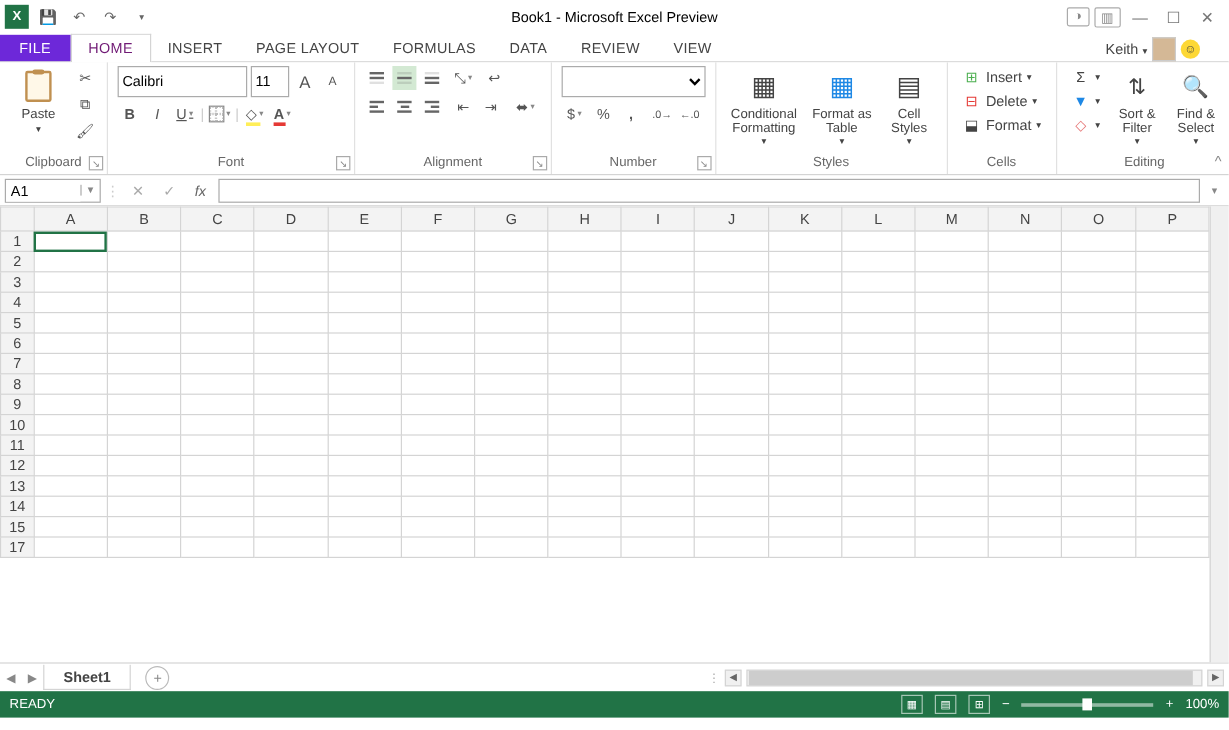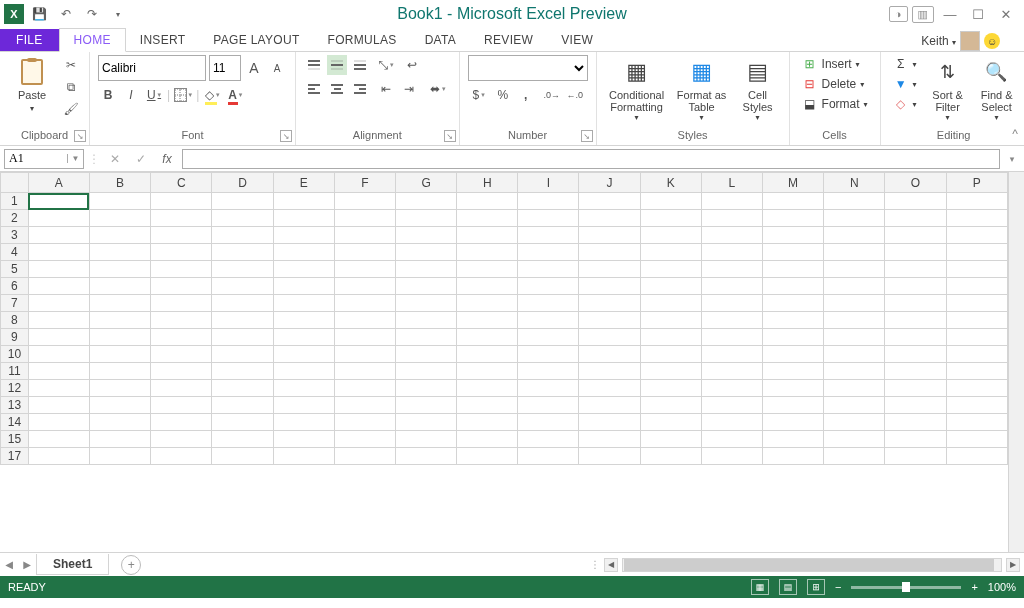--- a/index.html
+++ b/index.html
@@ -1,32 +1,32 @@
 <!DOCTYPE html>
 <html><head>
 <meta charset="utf-8">
 <style>
 * { margin:0; padding:0; box-sizing:border-box; font-family:"Segoe UI",Tahoma,sans-serif; }
 body { width:1024px; height:608px; background:#fff; overflow:hidden; font-size:12px; color:#444; }
 .titlebar { height:28px; background:#fff; display:flex; align-items:center; position:relative; }
 .qat { display:flex; align-items:center; gap:6px; padding-left:4px; }
 .excel-logo { width:20px; height:20px; background:#217346; color:#fff; display:flex; align-items:center; justify-content:center; font-size:11px; font-weight:bold; }
 .qat-btn { width:20px; height:20px; display:flex; align-items:center; justify-content:center; color:#666; cursor:pointer; }
-.title-center { position:absolute; left:50%; transform:translateX(-50%); color:#0f766e; font-size:16px;text-align:center; }
+.title-center { position:absolute; left:50%; transform:translateX(-50%); color:#000000; font-size:12px;text-align:center; }
 .title-right { margin-left:auto; display:flex; align-items:center; gap:4px; padding-right:6px; }
 .win-btn { width:24px; height:20px; display:flex; align-items:center; justify-content:center; color:#777; cursor:pointer; font-size:13px; }
 .mode-pill { border:1px solid #aaa; border-radius:2px; padding:1px 5px; display:flex; align-items:center; font-size:11px; color:#888; }
 .user-name { font-size:12px; color:#444; margin-left:10px; }
 .avatar { width:20px; height:20px; background:#d4b896; border:1px solid #ccc; }
 .smiley { width:16px; height:16px; border-radius:50%; background:#fdd835; display:flex; align-items:center; justify-content:center; font-size:10px; }
 
 .tabs { height:24px; display:flex; align-items:flex-end; border-bottom:1px solid #d4d4d4; }
 .tab { padding:4px 14px; font-size:12px; color:#444; cursor:pointer; text-transform:uppercase; letter-spacing:0.3px; }
 .tab.file { background:#6d28d9; color:#fff; padding:4px 16px; }
-.tab.active { border:1px solid #d4d4d4; border-bottom:1px solid #fff; margin-bottom:-1px; background:#fff; color:#8b5cf6; }
+.tab.active { border:1px solid #d4d4d4; border-bottom:1px solid #fff; margin-bottom:-1px; background:#fff; color:#701a75; }
 
 .ribbon { height:94px; background:#fff; border-bottom:1px solid #d4d4d4; display:flex; position:relative; }
 .group { border-right:1px solid #e1e1e1; padding:3px 8px 2px; display:flex; flex-direction:column; position:relative; }
 .group-body { flex:1; display:flex; align-items:flex-start; gap:5px; }
 .group-label { text-align:center; font-size:11px; color:#666; padding:2px 0; line-height:11px; }
 .group-launcher { position:absolute; right:3px; bottom:3px; width:12px; height:12px; border:1px solid #aaa; font-size:8px; display:flex; align-items:center; justify-content:center; color:#888; cursor:pointer; }
 
 .big-btn { display:flex; flex-direction:column; align-items:center; width:48px; cursor:pointer; padding:2px; }
 .big-btn .ico { width:30px; height:30px; display:flex; align-items:center; justify-content:center; font-size:22px; }
 .big-btn .lbl { font-size:11px; color:#444; text-align:center; line-height:12px; margin-top:2px; }
@@ -39,21 +39,21 @@
 
 select,input[type=text].combo { border:1px solid #ababab; height:16px; font-size:12px; padding:12px 3px; background:#fff; }
 
 .mid-btn { display:flex; align-items:center; gap:4px; padding:1px 4px; cursor:pointer; font-size:12px; }
 .mid-ico { width:16px; height:16px; display:flex; align-items:center; justify-content:center; }
 
 .collapse-ribbon { position:absolute; right:6px; bottom:4px; font-size:12px; color:#888; cursor:pointer; }
 
 .formula-bar { height:26px; border-bottom:1px solid #d4d4d4; display:flex; align-items:center; padding:2px 4px; gap:4px; }
 .namebox { display:flex; align-items:center; border:1px solid #ababab; }
-.namebox input { border:none; width:62px; height:18px; padding:0 4px; font-size:12px;font-family:Liberation Serif, serif; }
+.namebox input { border:none; width:62px; height:18px; padding:0 4px; font-size:12px; }
 .namebox .dd { width:16px; text-align:center; font-size:8px; color:#888; border-left:1px solid #ababab; cursor:pointer; }
 .fx-sep { color:#ccc; }
 .fx-btn { width:22px; text-align:center; color:#aaa; font-size:12px; cursor:pointer; }
 .fx-input { flex:1; border:1px solid #ababab; height:20px; padding:0 4px; font-size:12px; }
 .fx-expand { width:16px; text-align:center; font-size:9px; color:#888; cursor:pointer; }
 
 .sheet-area { height:380px; display:flex; }
 .sheet-scroll { flex:1; overflow:hidden; position:relative; }
 table.grid { border-collapse:collapse; table-layout:fixed; }
 .grid th,.grid td { border:1px solid #d4d4d4; font-weight:normal; font-size:12px; color:#444; }

